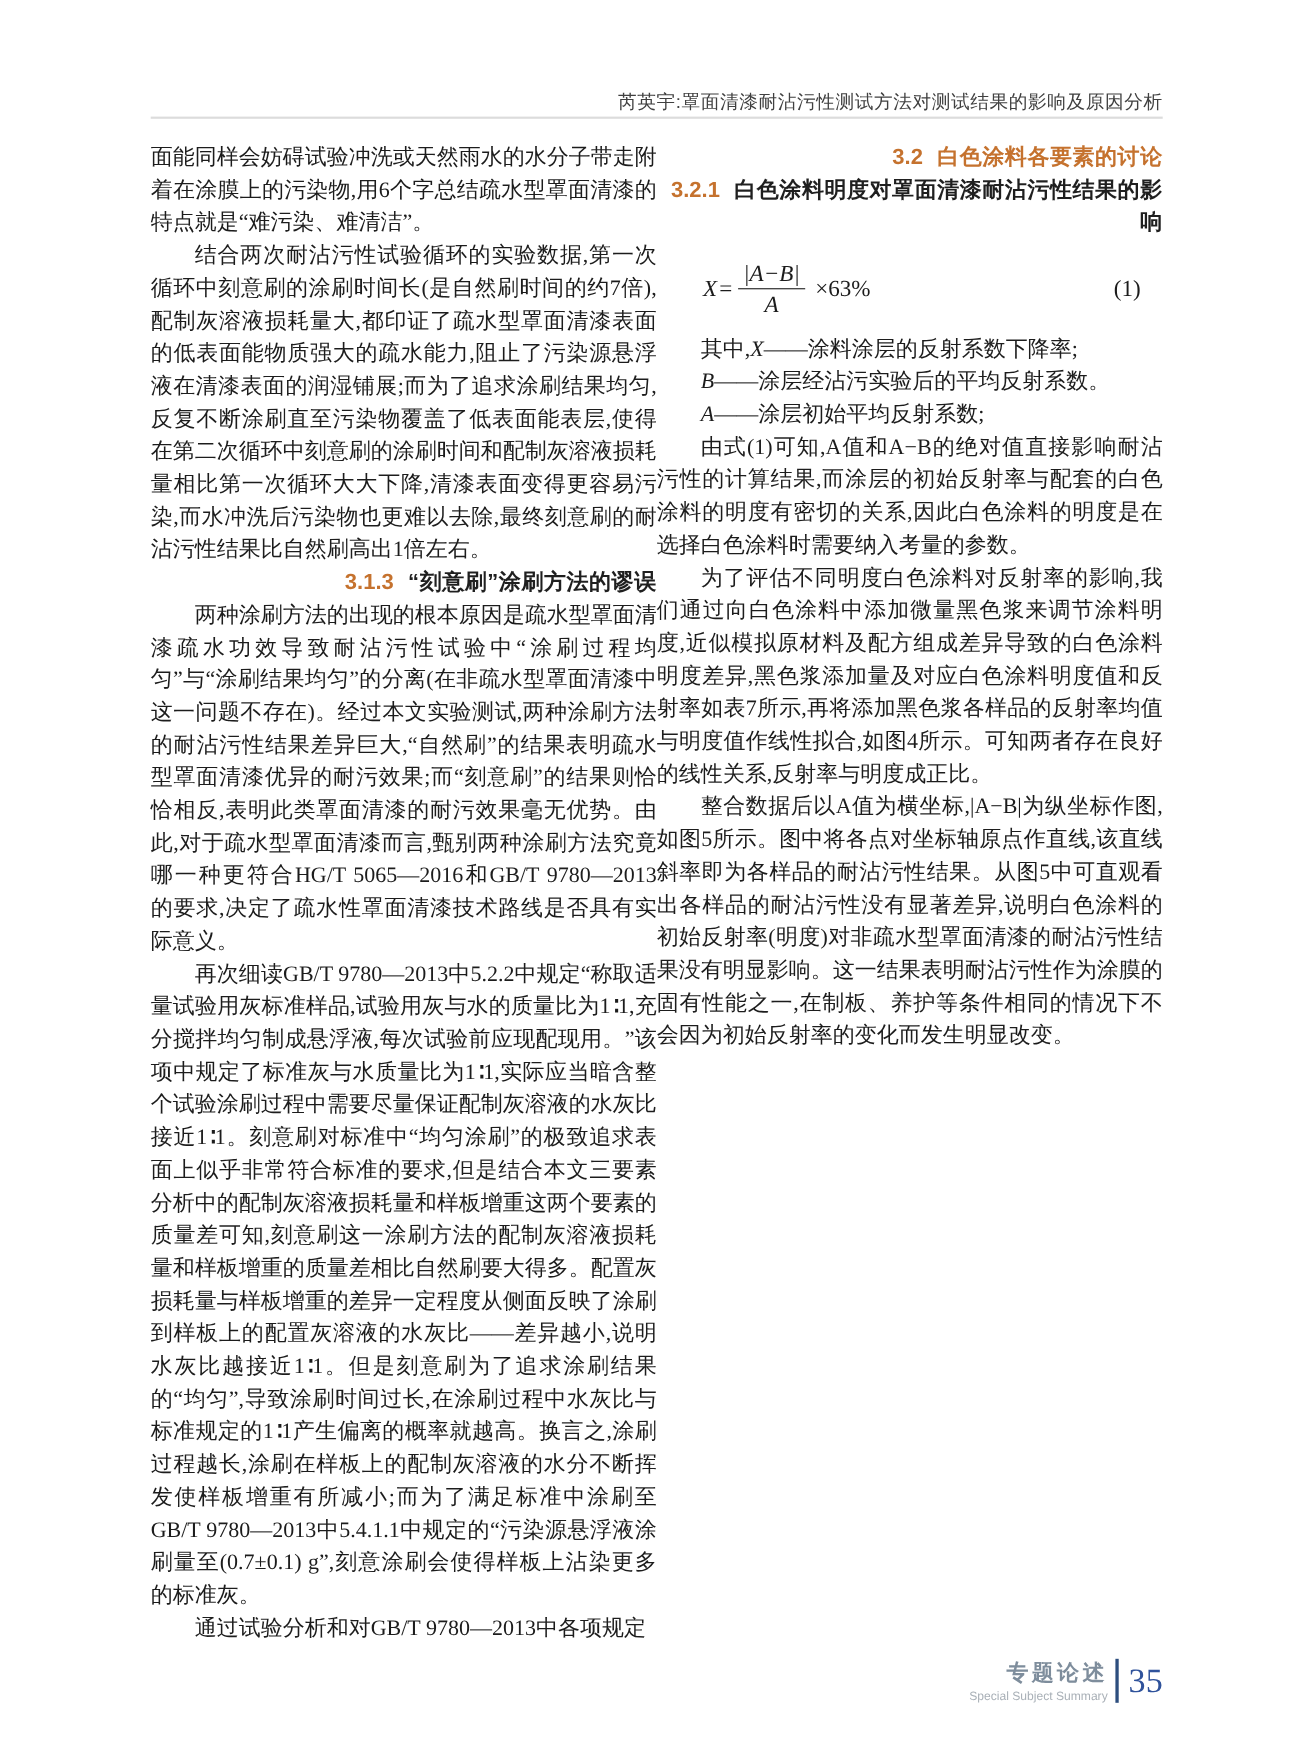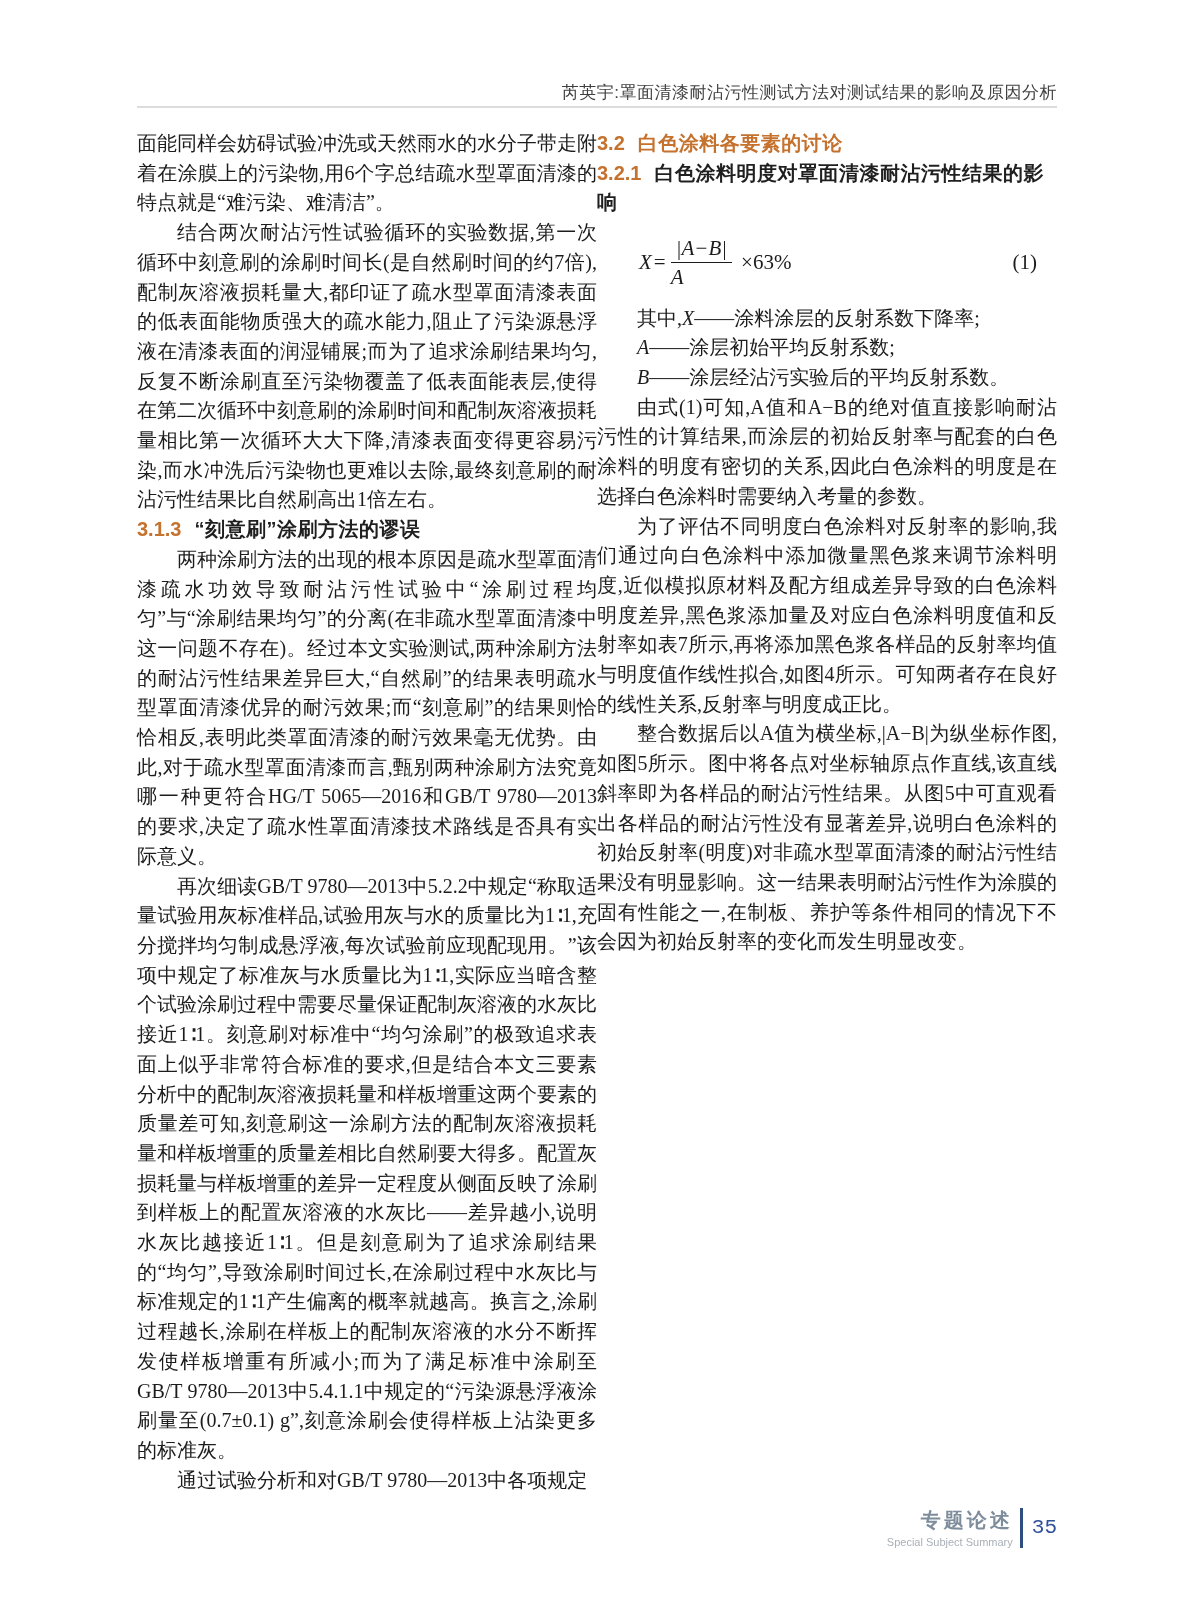--- a/index.html
+++ b/index.html
@@ -40,41 +40,41 @@
     color: #1c1c1c;
     text-align: justify;
     text-justify: inter-ideograph;
   }
   .para { margin: 0; text-indent: 2em; }
   .para.noindent { text-indent: 0; }
   .heading {
     font-family: "Liberation Sans", "DejaVu Sans", sans-serif;
     line-height: 29.7px;
     font-size: 20px;
-    text-align: left;
+    text-align: right;
   }
   .hnum { color: #c5722e; font-weight: bold; margin-right: 13px; }
   .htitle { color: #1f1f1f; font-weight: bold; letter-spacing: 0.5px; }
   .heading.h2 .htitle { color: #c5722e; }
   
   .formula {
     display: flex;
     align-items: center;
     margin: 17px 0 13px;
     padding-left: 42px;
     font-family: "Liberation Serif", "DejaVu Serif", serif;
     font-size: 21px;
     color: #1c1c1c;
   }
   .f-var { font-style: italic; }
   .f-eq { margin: 0 2px; }
   .frac {
     display: inline-flex;
     flex-direction: column;
-    align-items: flex-start;
+    align-items: center;
     font-style: italic;
     line-height: 1.25;
     margin: 0 3px;
   }
   .frac .fnum { border-bottom: 1.6px solid #1c1c1c; padding: 0 5px 1px; }
   .frac .fden { padding-top: 1px; }
   .f-mult { margin-left: 6px; }
   .f-label { margin-left: auto; margin-right: 20px; }
   
   .def { padding-left: 2em; text-align: left; }
@@ -101,22 +101,22 @@
     color: #a9b0b7;
     margin-top: 2px;
     white-space: nowrap;
   }
   .footer-bar {
     width: 3px; height: 40px;
     background: #2d4e7e;
     margin: 0 9px 0 7px;
   }
   .footer-page {
-    font-family: Liberation Mono, monospace;
-    font-size: 21px;
+    font-family: Liberation Serif, serif;
+    font-size: 31px;
     color: #2f529b;
   }
 </style>
 </head>
 <body>
 
 <div class="page">
 
   <div class="running-head">
     <span>芮英宇:罩面清漆耐沾污性测试方法对测试结果的影响及原因分析</span>
@@ -152,24 +152,24 @@
           <span class="fden">A</span>
         </span>
         <span class="f-mult">×63%</span>
         <span class="f-label">(1)</span>
       </div>
 
       <div class="def">
         <span>其中,</span><span class="dvar">X</span><span>——涂料涂层的反射系数下降率;</span>
       </div>
       <div class="def">
-        <span></span><span class="dvar">A</span><span>——涂层初始平均反射系数;</span>
+        <span></span><span class="dvar">B</span><span>——涂层经沾污实验后的平均反射系数。</span>
       </div>
       <div class="def">
-        <span></span><span class="dvar">B</span><span>——涂层经沾污实验后的平均反射系数。</span>
+        <span></span><span class="dvar">A</span><span>——涂层初始平均反射系数;</span>
       </div>
 
       <p class="para">由式(1)可知,A值和A−B的绝对值直接影响耐沾污性的计算结果,而涂层的初始反射率与配套的白色涂料的明度有密切的关系,因此白色涂料的明度是在选择白色涂料时需要纳入考量的参数。</p>
       <p class="para">为了评估不同明度白色涂料对反射率的影响,我们通过向白色涂料中添加微量黑色浆来调节涂料明度,近似模拟原材料及配方组成差异导致的白色涂料明度差异,黑色浆添加量及对应白色涂料明度值和反射率如表7所示,再将添加黑色浆各样品的反射率均值与明度值作线性拟合,如图4所示。可知两者存在良好的线性关系,反射率与明度成正比。</p>
       <p class="para">整合数据后以A值为横坐标,|A−B|为纵坐标作图,如图5所示。图中将各点对坐标轴原点作直线,该直线斜率即为各样品的耐沾污性结果。从图5中可直观看出各样品的耐沾污性没有显著差异,说明白色涂料的初始反射率(明度)对非疏水型罩面清漆的耐沾污性结果没有明显影响。这一结果表明耐沾污性作为涂膜的固有性能之一,在制板、养护等条件相同的情况下不会因为初始反射率的变化而发生明显改变。</p>
     </div>
 
   </div>
 
   <div class="footer">

